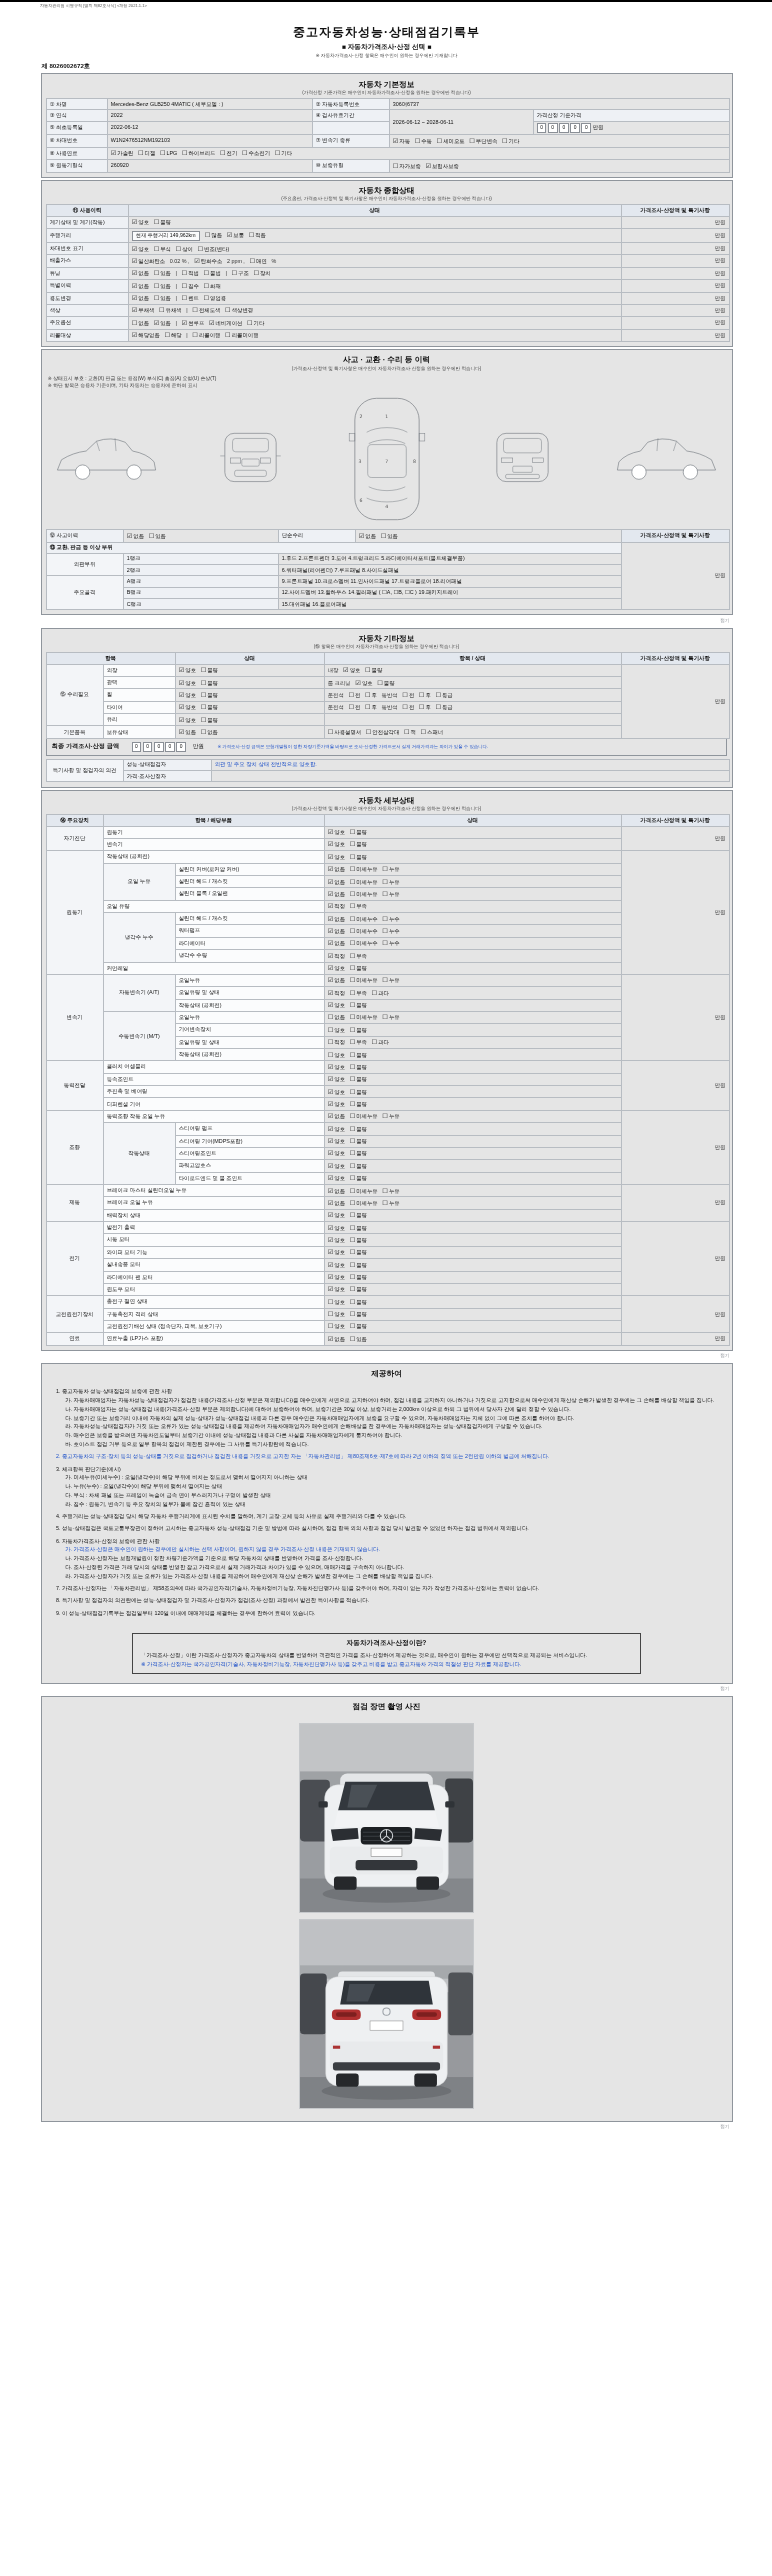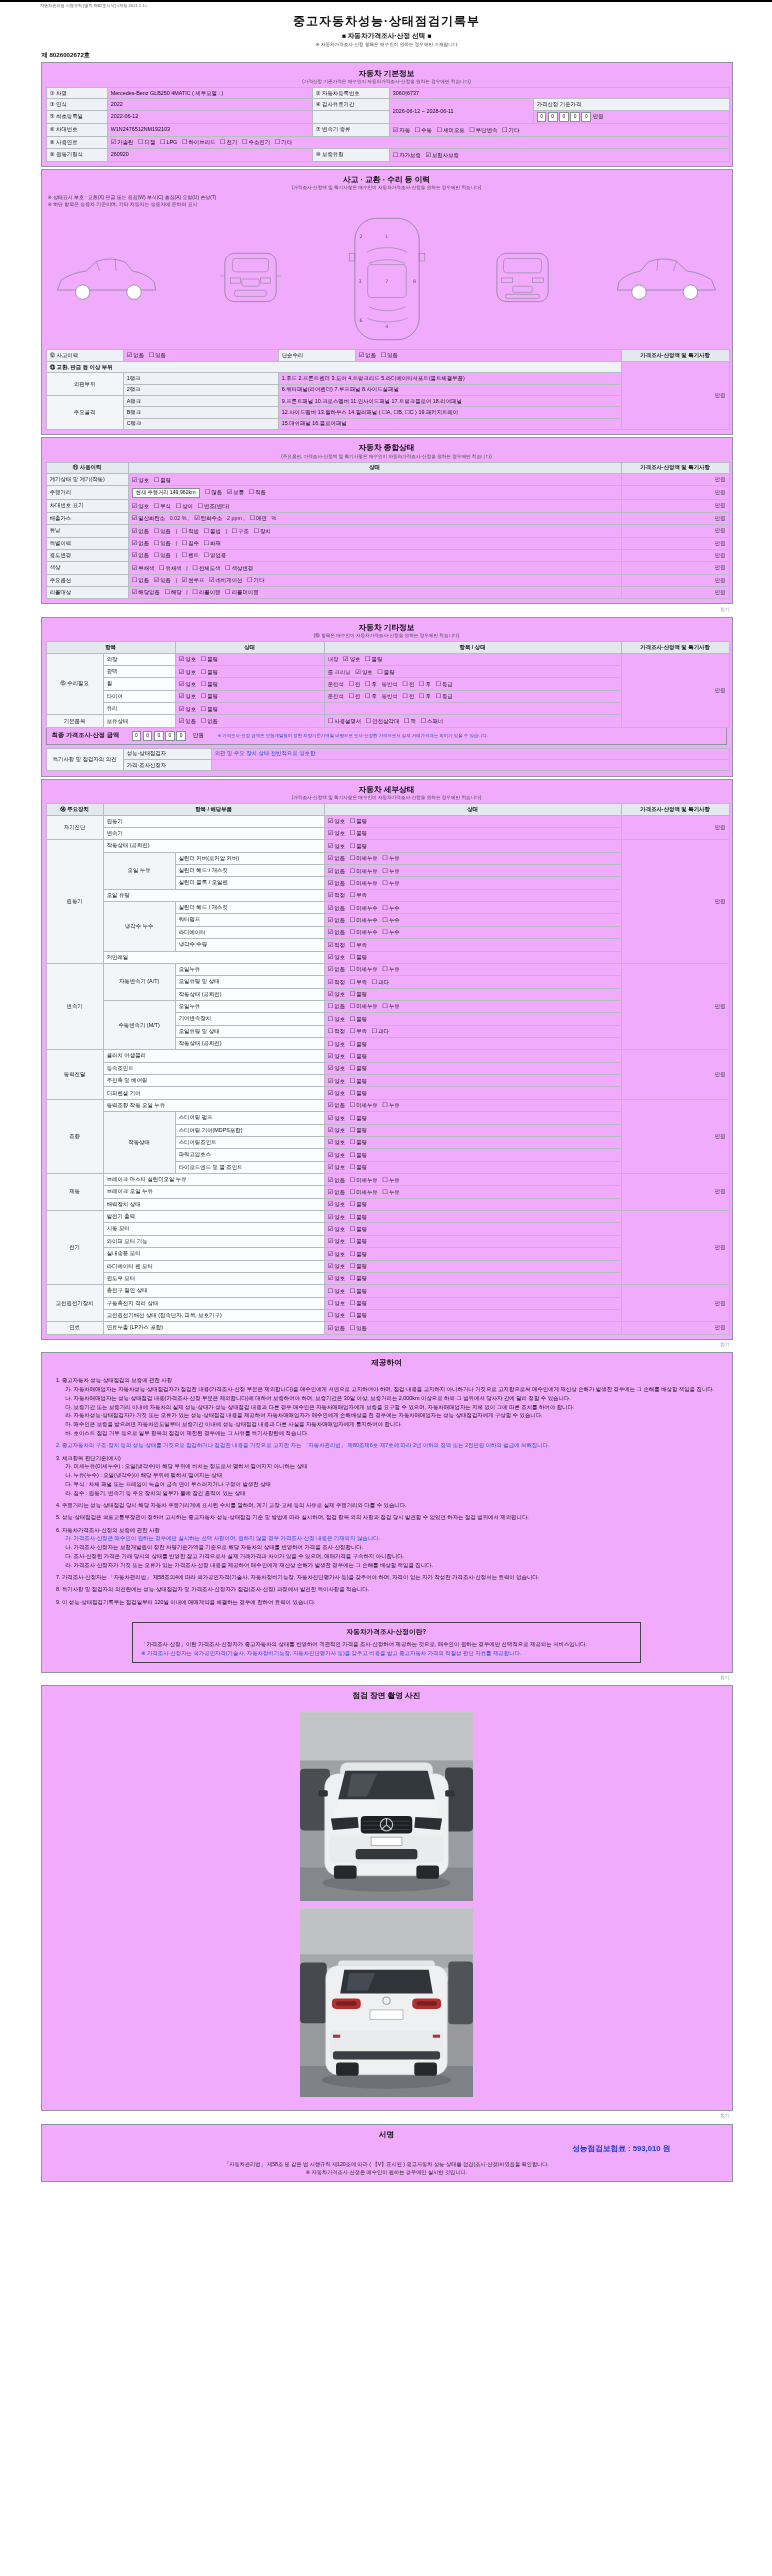--- a/index.html
+++ b/index.html
@@ -1,26 +1,26 @@
 <!DOCTYPE html>
 <html style="font-size:8.2px"><head>
 <meta charset="utf-8">
 <style>
   html,body{margin:0;padding:0;}
   body{width:773px;height:2576px;overflow:hidden;background:#ffffff;color:#111;
        font-family:"Liberation Sans","DejaVu Sans",sans-serif;font-size:5.7px;}
   .topline{height:1.5px;background:#000;}
   .form-ref{font-size:4.1px;color:#555;padding:1px 0 0 40px;}
-  .page{width:692px;margin:0 auto;}
+  .page{width:692px;margin:11px auto;}
   .titleblock{text-align:center;padding:5.2px 0 1px;}
   .doc-title{font-size:12px;font-weight:bold;letter-spacing:1px;}
   .doc-sub{font-size:6.7px;font-weight:bold;margin-top:2.1px;}
   .doc-subnote{font-size:4.6px;color:#444;margin-top:1.5px;}
   .doc-no{font-size:6.2px;font-weight:bold;text-align:left;margin:3.1px 0 2.1px 1px;}
-  .sec{border:0.5px solid #8f959c;background:#f0abfc;padding:4.1px;margin-bottom:2.1px;}
+  .sec{border:0.5px solid #8f959c;background:#e5e5e5;padding:4.1px;margin-bottom:2.1px;}
   .sec-title{text-align:center;font-weight:bold;font-size:7.7px;padding:1px 0 0.5px;}
   .sec-note{text-align:center;font-size:4.6px;color:#444;padding-bottom:3.1px;}
   .fold{text-align:right;font-size:4.6px;color:#8a8f96;margin:0.5px 3.1px 5.2px 0;cursor:pointer;}
   table.frm{width:100%;border-collapse:collapse;table-layout:fixed;}
   table.frm td{border:0.5px solid #b7bcc2;padding:1.5px 3.1px;font-size:5.4px;line-height:1.35;
                vertical-align:middle;word-break:keep-all;overflow:hidden;}
   td.lab{background:#eef1f5;}
   td.lab2{background:#eef1f5;font-weight:bold;}
   td.grp{background:#f3f5f8;text-align:center;}
   td.hdr{background:#e3e8ef;text-align:center;font-weight:bold;}
@@ -117,20 +117,89 @@
             <td class="lab"><span>⑨ 원동기형식</span></td>
             <td class="val"><span>260920</span></td>
             <td class="lab"><span>⑩ 보증유형</span></td>
             <td colspan="3" class="val"><span class="cb">☐</span><span class="cbl">자가보증</span><span class="cb">☑</span><span class="cbl">보험사보증</span></td>
           </tr>
         </tbody>
     </table>
   </div>
 
   <div class="sec">
+    <div class="sec-title">자동차 종합상태</div>
+    <div class="sec-note">(주요옵션, 가격조사·산정액 및 특기사항은 매수인이 자동차가격조사·산정을 원하는 경우에만 적습니다)</div>
+    <table class="frm">
+      <colgroup>
+          <col style="width:82px">
+          <col style="width:493px">
+          <col style="width:108px">
+        </colgroup>
+      <tbody>
+          <tr>
+            <td class="hdr"><span>⑪ 사용이력</span></td>
+            <td class="hdr"><span>상태</span></td>
+            <td class="hdr"><span>가격조사·산정액 및 특기사항</span></td>
+          </tr>
+          <tr>
+            <td class="lab"><span>계기상태 및 계기(작동)</span></td>
+            <td class="val"><span class="cb">☑</span><span class="cbl">양호</span><span class="cb">☐</span><span class="cbl">불량</span></td>
+            <td class="won"><span>만원</span></td>
+          </tr>
+          <tr>
+            <td class="lab"><span>주행거리</span></td>
+            <td class="val"><span class="badge">현재 주행거리 149,962km</span><span class="cb">☐</span><span class="cbl">많음</span><span class="cb">☑</span><span class="cbl">보통</span><span class="cb">☐</span><span class="cbl">적음</span></td>
+            <td class="won"><span>만원</span></td>
+          </tr>
+          <tr>
+            <td class="lab"><span>차대번호 표기</span></td>
+            <td class="val"><span class="cb">☑</span><span class="cbl">양호</span><span class="cb">☐</span><span class="cbl">부식</span><span class="cb">☐</span><span class="cbl">상이</span><span class="cb">☐</span><span class="cbl">변조(변타)</span></td>
+            <td class="won"><span>만원</span></td>
+          </tr>
+          <tr>
+            <td class="lab"><span>배출가스</span></td>
+            <td class="val"><span class="cb">☑</span><span class="cbl">일산화탄소</span><span class="ckt">0.02 % ,</span><span class="cb">☑</span><span class="cbl">탄화수소</span><span class="ckt">2 ppm ,</span><span class="cb">☐</span><span class="cbl">매연</span><span class="ckt">%</span></td>
+            <td class="won"><span>만원</span></td>
+          </tr>
+          <tr>
+            <td class="lab"><span>튜닝</span></td>
+            <td class="val"><span class="cb">☑</span><span class="cbl">없음</span><span class="cb">☐</span><span class="cbl">있음</span><span class="ckt">|</span><span class="cb">☐</span><span class="cbl">적법</span><span class="cb">☐</span><span class="cbl">불법</span><span class="ckt">|</span><span class="cb">☐</span><span class="cbl">구조</span><span class="cb">☐</span><span class="cbl">장치</span></td>
+            <td class="won"><span>만원</span></td>
+          </tr>
+          <tr>
+            <td class="lab"><span>특별이력</span></td>
+            <td class="val"><span class="cb">☑</span><span class="cbl">없음</span><span class="cb">☐</span><span class="cbl">있음</span><span class="ckt">|</span><span class="cb">☐</span><span class="cbl">침수</span><span class="cb">☐</span><span class="cbl">화재</span></td>
+            <td class="won"><span>만원</span></td>
+          </tr>
+          <tr>
+            <td class="lab"><span>용도변경</span></td>
+            <td class="val"><span class="cb">☑</span><span class="cbl">없음</span><span class="cb">☐</span><span class="cbl">있음</span><span class="ckt">|</span><span class="cb">☐</span><span class="cbl">렌트</span><span class="cb">☐</span><span class="cbl">영업용</span></td>
+            <td class="won"><span>만원</span></td>
+          </tr>
+          <tr>
+            <td class="lab"><span>색상</span></td>
+            <td class="val"><span class="cb">☑</span><span class="cbl">무채색</span><span class="cb">☐</span><span class="cbl">유채색</span><span class="ckt">|</span><span class="cb">☐</span><span class="cbl">전체도색</span><span class="cb">☐</span><span class="cbl">색상변경</span></td>
+            <td class="won"><span>만원</span></td>
+          </tr>
+          <tr>
+            <td class="lab"><span>주요옵션</span></td>
+            <td class="val"><span class="cb">☐</span><span class="cbl">없음</span><span class="cb">☑</span><span class="cbl">있음</span><span class="ckt">|</span><span class="cb">☑</span><span class="cbl">썬루프</span><span class="cb">☑</span><span class="cbl">네비게이션</span><span class="cb">☐</span><span class="cbl">기타</span></td>
+            <td class="won"><span>만원</span></td>
+          </tr>
+          <tr>
+            <td class="lab"><span>리콜대상</span></td>
+            <td class="val"><span class="cb">☑</span><span class="cbl">해당없음</span><span class="cb">☐</span><span class="cbl">해당</span><span class="ckt">|</span><span class="cb">☐</span><span class="cbl">리콜이행</span><span class="cb">☐</span><span class="cbl">리콜미이행</span></td>
+            <td class="won"><span>만원</span></td>
+          </tr>
+        </tbody>
+    </table>
+  </div>
+
+  <div class="sec">
     <div class="sec-title">사고 · 교환 · 수리 등 이력</div>
     <div class="sec-note">(가격조사·산정액 및 특기사항은 매수인이 자동차가격조사·산정을 원하는 경우에만 적습니다)</div>
     <div class="legend">※ 상태표시 부호 :  교환(X)   판금 또는 용접(W)   부식(C)   흠집(A)   요철(U)   손상(T)</div>
     <div class="legend">※ 하단 항목은 승용차 기준이며, 기타 자동차는 승용차에 준하여 표시</div>
 
     <div class="diagrams">
 
       <svg class="dg" width="106" height="54" viewBox="0 0 205 105">
         <path d="M8,74 L16,54 Q38,40 64,37 L84,18 Q112,8 140,20 L154,37 Q182,42 196,58 L199,74 Z" fill="none" stroke="#7a7f85" stroke-width="1.3"></path>
         <line x1="84" y1="18" x2="90" y2="37" stroke="#7a7f85"></line>
@@ -220,89 +289,20 @@
             <td class="lab"><span>A랭크</span></td>
             <td colspan="2" class="val"><span>9.프론트패널   10.크로스멤버   11.인사이드패널   17.트렁크플로어   18.리어패널</span></td>
           </tr>
           <tr>
             <td class="lab"><span>B랭크</span></td>
             <td colspan="2" class="val"><span>12.사이드멤버   13.휠하우스   14.필러패널 ( ☐A, ☐B, ☐C )   19.패키지트레이</span></td>
           </tr>
           <tr>
             <td class="lab"><span>C랭크</span></td>
             <td colspan="2" class="val"><span>15.대쉬패널   16.플로어패널</span></td>
-          </tr>
-        </tbody>
-    </table>
-  </div>
-
-  <div class="sec">
-    <div class="sec-title">자동차 종합상태</div>
-    <div class="sec-note">(주요옵션, 가격조사·산정액 및 특기사항은 매수인이 자동차가격조사·산정을 원하는 경우에만 적습니다)</div>
-    <table class="frm">
-      <colgroup>
-          <col style="width:82px">
-          <col style="width:493px">
-          <col style="width:108px">
-        </colgroup>
-      <tbody>
-          <tr>
-            <td class="hdr"><span>⑪ 사용이력</span></td>
-            <td class="hdr"><span>상태</span></td>
-            <td class="hdr"><span>가격조사·산정액 및 특기사항</span></td>
-          </tr>
-          <tr>
-            <td class="lab"><span>계기상태 및 계기(작동)</span></td>
-            <td class="val"><span class="cb">☑</span><span class="cbl">양호</span><span class="cb">☐</span><span class="cbl">불량</span></td>
-            <td class="won"><span>만원</span></td>
-          </tr>
-          <tr>
-            <td class="lab"><span>주행거리</span></td>
-            <td class="val"><span class="badge">현재 주행거리 149,962km</span><span class="cb">☐</span><span class="cbl">많음</span><span class="cb">☑</span><span class="cbl">보통</span><span class="cb">☐</span><span class="cbl">적음</span></td>
-            <td class="won"><span>만원</span></td>
-          </tr>
-          <tr>
-            <td class="lab"><span>차대번호 표기</span></td>
-            <td class="val"><span class="cb">☑</span><span class="cbl">양호</span><span class="cb">☐</span><span class="cbl">부식</span><span class="cb">☐</span><span class="cbl">상이</span><span class="cb">☐</span><span class="cbl">변조(변타)</span></td>
-            <td class="won"><span>만원</span></td>
-          </tr>
-          <tr>
-            <td class="lab"><span>배출가스</span></td>
-            <td class="val"><span class="cb">☑</span><span class="cbl">일산화탄소</span><span class="ckt">0.02 % ,</span><span class="cb">☑</span><span class="cbl">탄화수소</span><span class="ckt">2 ppm ,</span><span class="cb">☐</span><span class="cbl">매연</span><span class="ckt">%</span></td>
-            <td class="won"><span>만원</span></td>
-          </tr>
-          <tr>
-            <td class="lab"><span>튜닝</span></td>
-            <td class="val"><span class="cb">☑</span><span class="cbl">없음</span><span class="cb">☐</span><span class="cbl">있음</span><span class="ckt">|</span><span class="cb">☐</span><span class="cbl">적법</span><span class="cb">☐</span><span class="cbl">불법</span><span class="ckt">|</span><span class="cb">☐</span><span class="cbl">구조</span><span class="cb">☐</span><span class="cbl">장치</span></td>
-            <td class="won"><span>만원</span></td>
-          </tr>
-          <tr>
-            <td class="lab"><span>특별이력</span></td>
-            <td class="val"><span class="cb">☑</span><span class="cbl">없음</span><span class="cb">☐</span><span class="cbl">있음</span><span class="ckt">|</span><span class="cb">☐</span><span class="cbl">침수</span><span class="cb">☐</span><span class="cbl">화재</span></td>
-            <td class="won"><span>만원</span></td>
-          </tr>
-          <tr>
-            <td class="lab"><span>용도변경</span></td>
-            <td class="val"><span class="cb">☑</span><span class="cbl">없음</span><span class="cb">☐</span><span class="cbl">있음</span><span class="ckt">|</span><span class="cb">☐</span><span class="cbl">렌트</span><span class="cb">☐</span><span class="cbl">영업용</span></td>
-            <td class="won"><span>만원</span></td>
-          </tr>
-          <tr>
-            <td class="lab"><span>색상</span></td>
-            <td class="val"><span class="cb">☑</span><span class="cbl">무채색</span><span class="cb">☐</span><span class="cbl">유채색</span><span class="ckt">|</span><span class="cb">☐</span><span class="cbl">전체도색</span><span class="cb">☐</span><span class="cbl">색상변경</span></td>
-            <td class="won"><span>만원</span></td>
-          </tr>
-          <tr>
-            <td class="lab"><span>주요옵션</span></td>
-            <td class="val"><span class="cb">☐</span><span class="cbl">없음</span><span class="cb">☑</span><span class="cbl">있음</span><span class="ckt">|</span><span class="cb">☑</span><span class="cbl">썬루프</span><span class="cb">☑</span><span class="cbl">네비게이션</span><span class="cb">☐</span><span class="cbl">기타</span></td>
-            <td class="won"><span>만원</span></td>
-          </tr>
-          <tr>
-            <td class="lab"><span>리콜대상</span></td>
-            <td class="val"><span class="cb">☑</span><span class="cbl">해당없음</span><span class="cb">☐</span><span class="cbl">해당</span><span class="ckt">|</span><span class="cb">☐</span><span class="cbl">리콜이행</span><span class="cb">☐</span><span class="cbl">리콜미이행</span></td>
-            <td class="won"><span>만원</span></td>
           </tr>
         </tbody>
     </table>
   </div>
   <div class="fold">접기</div>
 
   <div class="sec">
     <div class="sec-title">자동차 기타정보</div>
     <div class="sec-note">(⑮ 항목은 매수인이 자동차가격조사·산정을 원하는 경우에만 적습니다)</div>
     <table class="frm">
@@ -693,21 +693,15 @@
         <rect x="64" y="244" width="14" height="6" fill="#a33"></rect>
         <rect x="258" y="244" width="14" height="6" fill="#a33"></rect>
         <rect x="70" y="298" width="44" height="26" rx="6" fill="#26282b"></rect>
         <rect x="222" y="298" width="44" height="26" rx="6" fill="#26282b"></rect>
       </svg>
 
     </div>
   </div>
   <div class="fold">접기</div>
 
-  <div class="sec">
-    <div class="sec-title">서명</div>
-    <div class="sign-premium">성능점검보험료 : 593,010 원</div>
-    <div class="sign-line">「자동차관리법」 제58조 및 같은 법 시행규칙 제120조에 따라 ( 【V】표시된 ) 중고자동차 성능·상태를 점검(조사·산정)하였음을 확인합니다.</div>
-    <div class="sign-line">※ 자동차가격조사·산정은 매수인이 원하는 경우에만 실시한 것입니다.</div>
-  </div>
 
 </div>
 
 
 </body></html>

